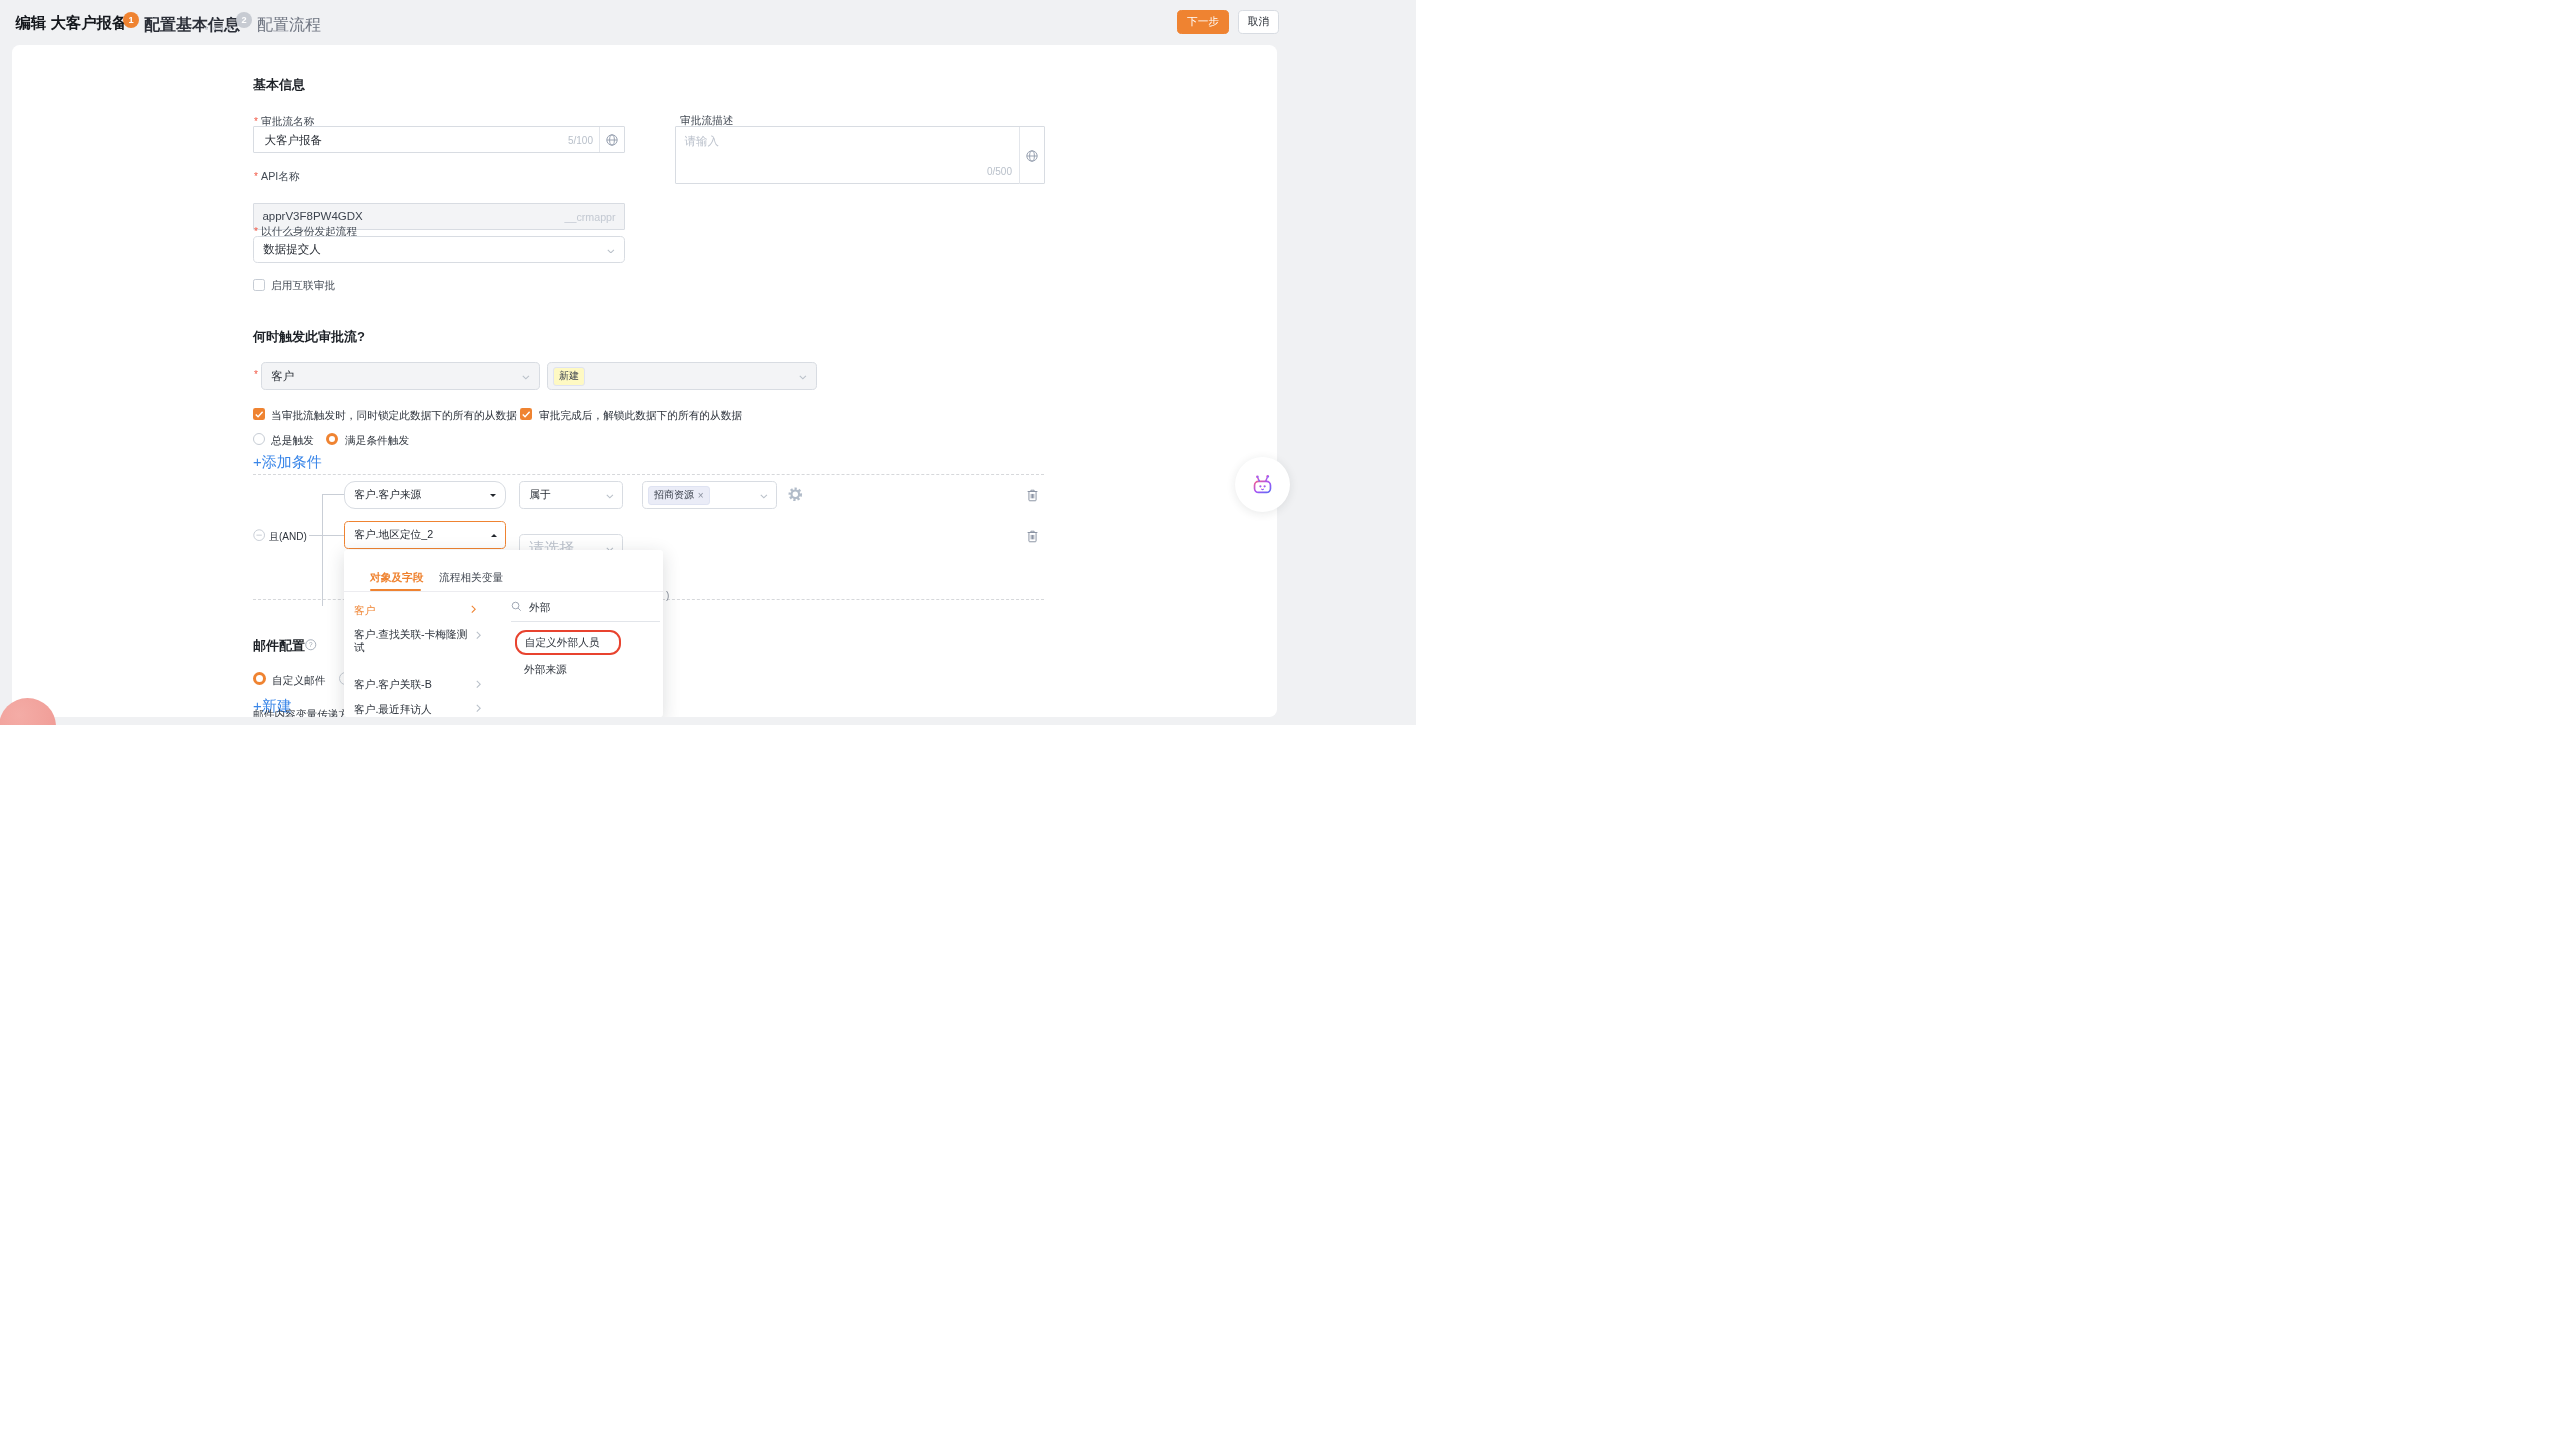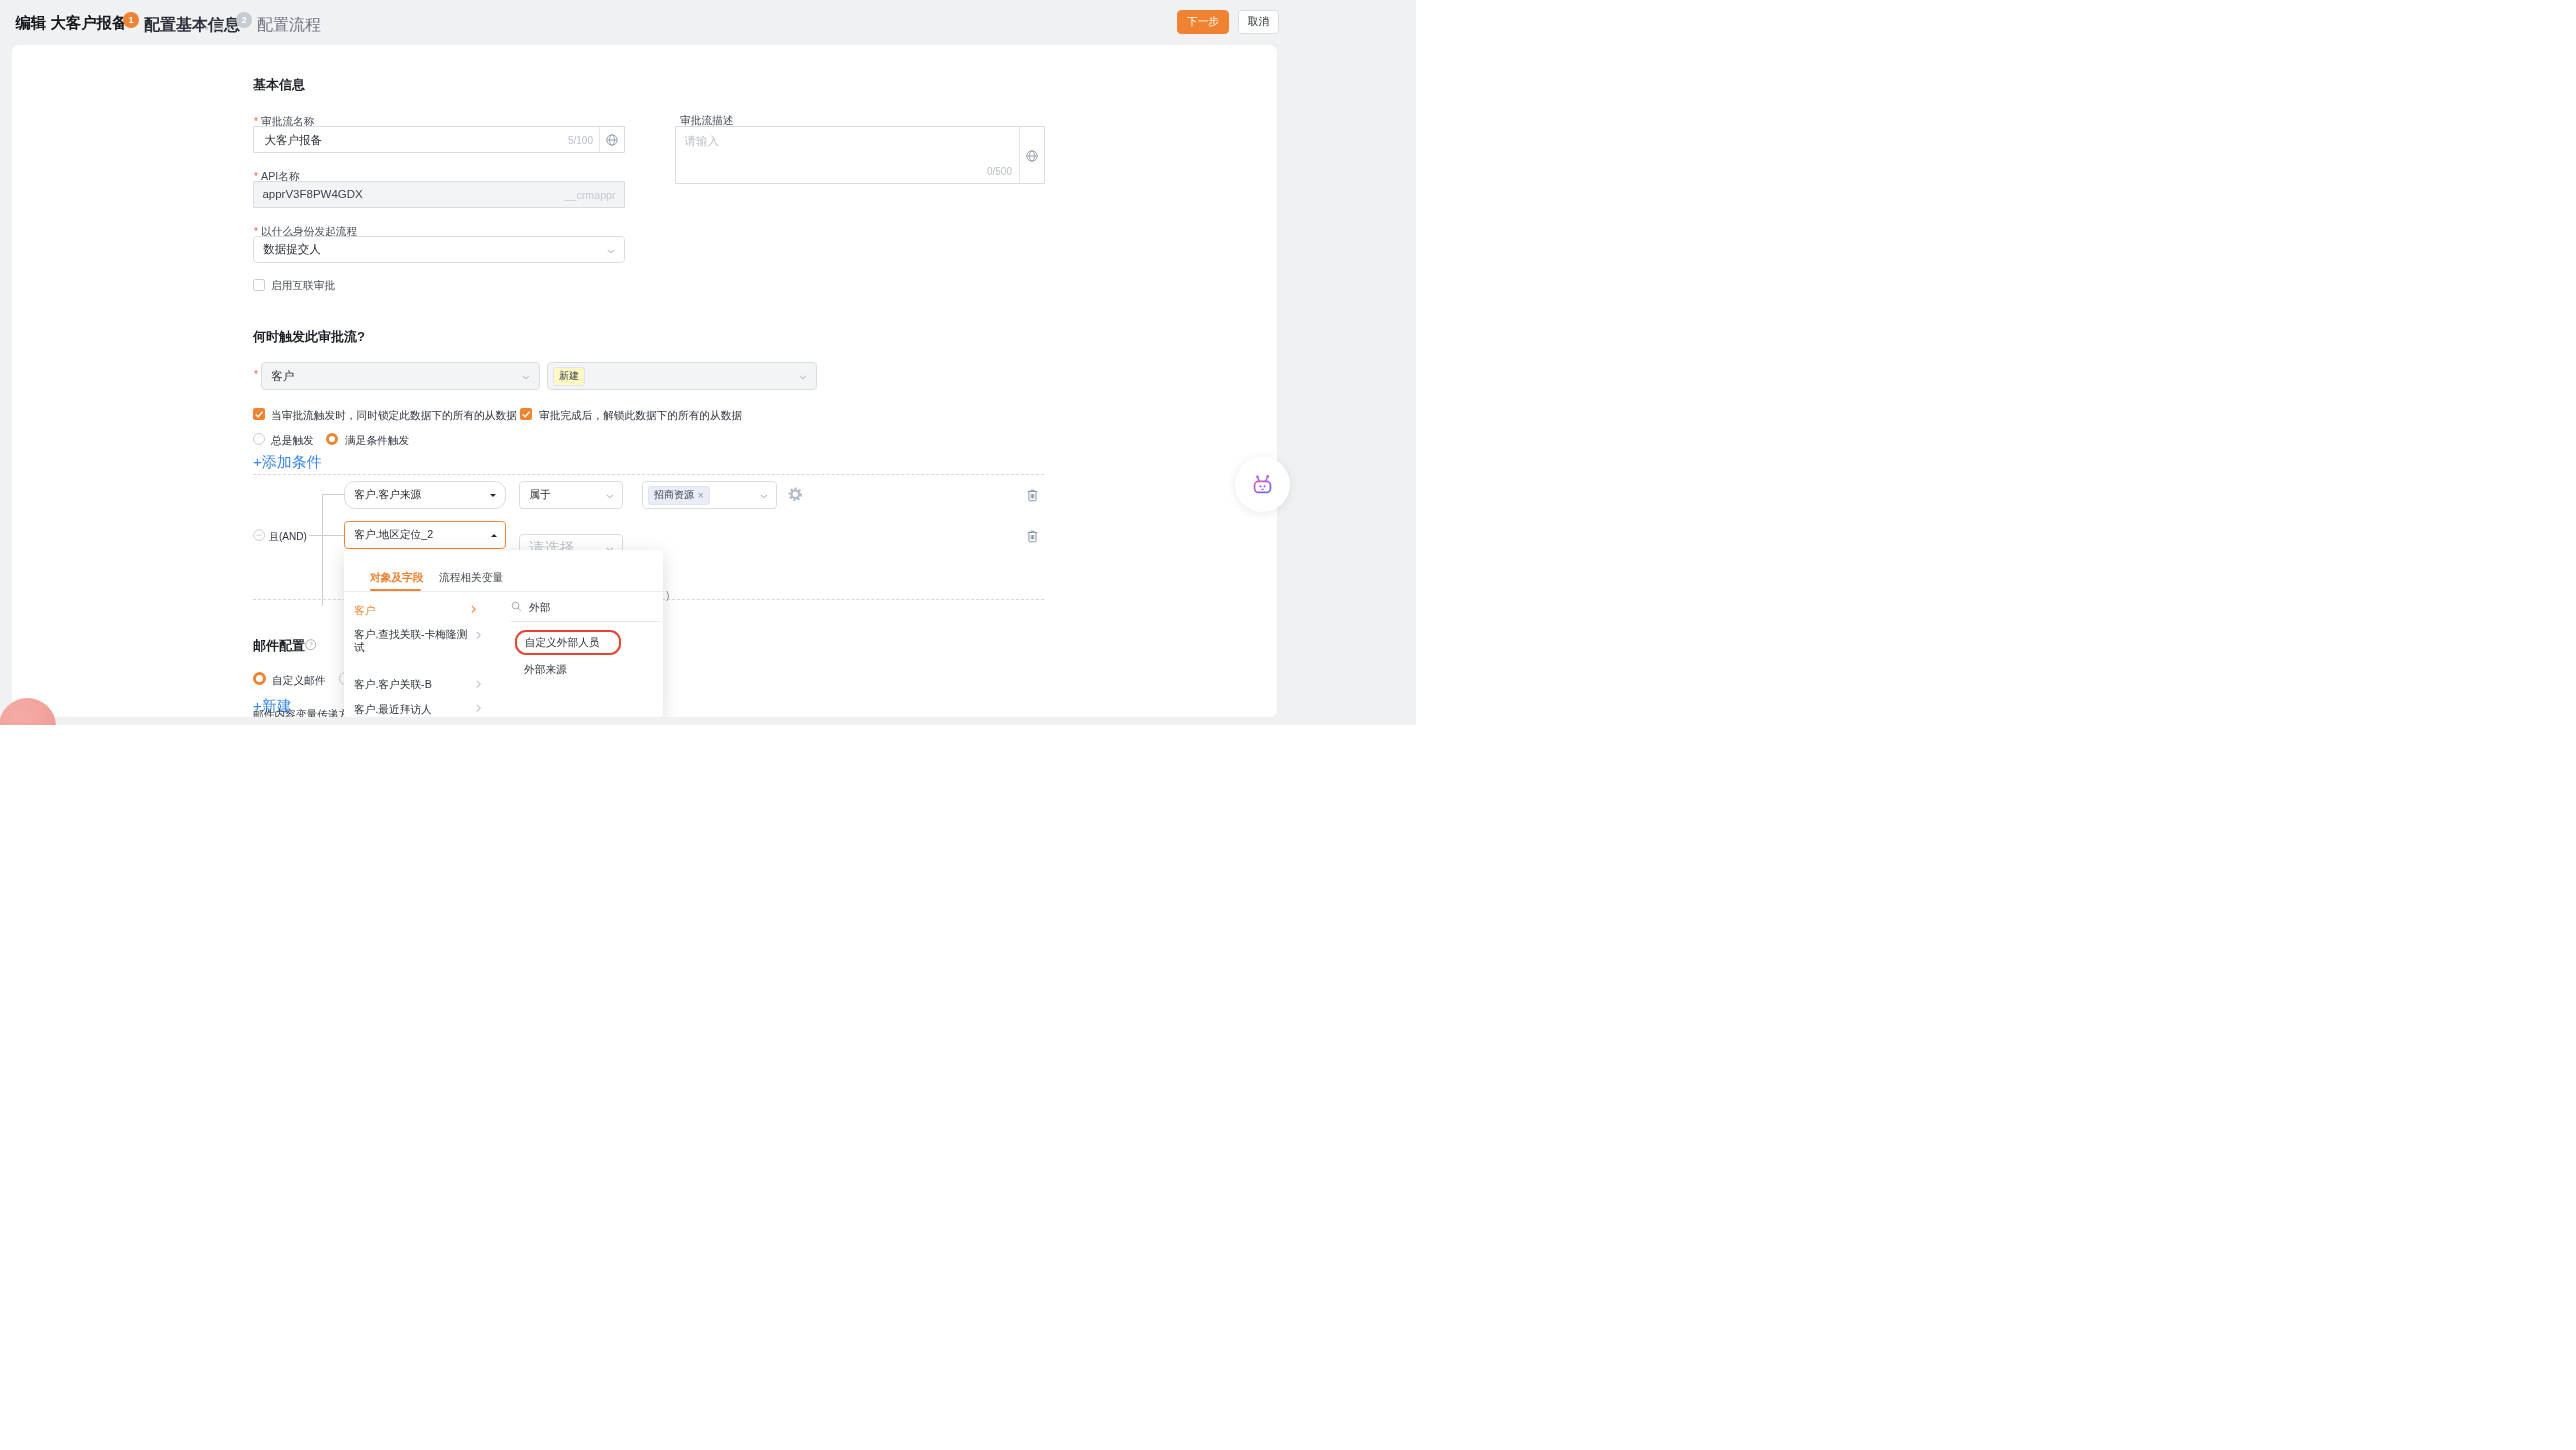--- a/index.html
+++ b/index.html
@@ -15,21 +15,21 @@
   .btn{border-radius:4.6px;font-size:10.7px;display:flex;align-items:center;justify-content:center;cursor:pointer;box-sizing:border-box;}
   .btn-primary{background:#ef8331;color:#fff;border:0.8px solid #ef8331;}
   .btn-plain{background:#fff;color:#2a2f37;border:0.8px solid #d8dce2;}
   
   .card{background:#fff;border-radius:7.7px;}
   .h1{font-size:13px;font-weight:bold;color:#1c2026;}
   .lbl{font-size:10.7px;color:#434a54;}
   .req{color:#f25643;font-size:10px;margin-right:3.1px;}
   .input{box-sizing:border-box;border:0.8px solid #d8dce2;border-radius:1px;background:#fff;font-size:11.5px;color:#262b33;
          font-family:"Liberation Sans",sans-serif;}
-  .disabled{background:#f3f4f6;color:#3c434e;}
+  .disabled{background:#f3f4f6;color:#3c434e;margin-top:22px;}
   .counter{font-size:10px;color:#b9c0ca;}
   .suffix{font-size:10.7px;color:#c3c9d2;}
   .vdiv{border-left:0.8px solid #e3e6eb;}
   .select{box-sizing:border-box;border:0.8px solid #d8dce2;border-radius:4.6px;background:#fff;font-size:11.5px;color:#262b33;
           display:flex;align-items:center;padding:0 9.2px;}
   .select-gray{background:#f3f4f6;}
   .placeholder{color:#bdc3cd;}
   .chev{width:7.7px;height:4.6px;}
   .caret-down{width:0;height:0;border-left:3.1px solid transparent;border-right:3.1px solid transparent;border-top:3.8px solid #22262d;}
   .caret-up{width:0;height:0;border-left:3.1px solid transparent;border-right:3.1px solid transparent;border-bottom:3.8px solid #22262d;}

